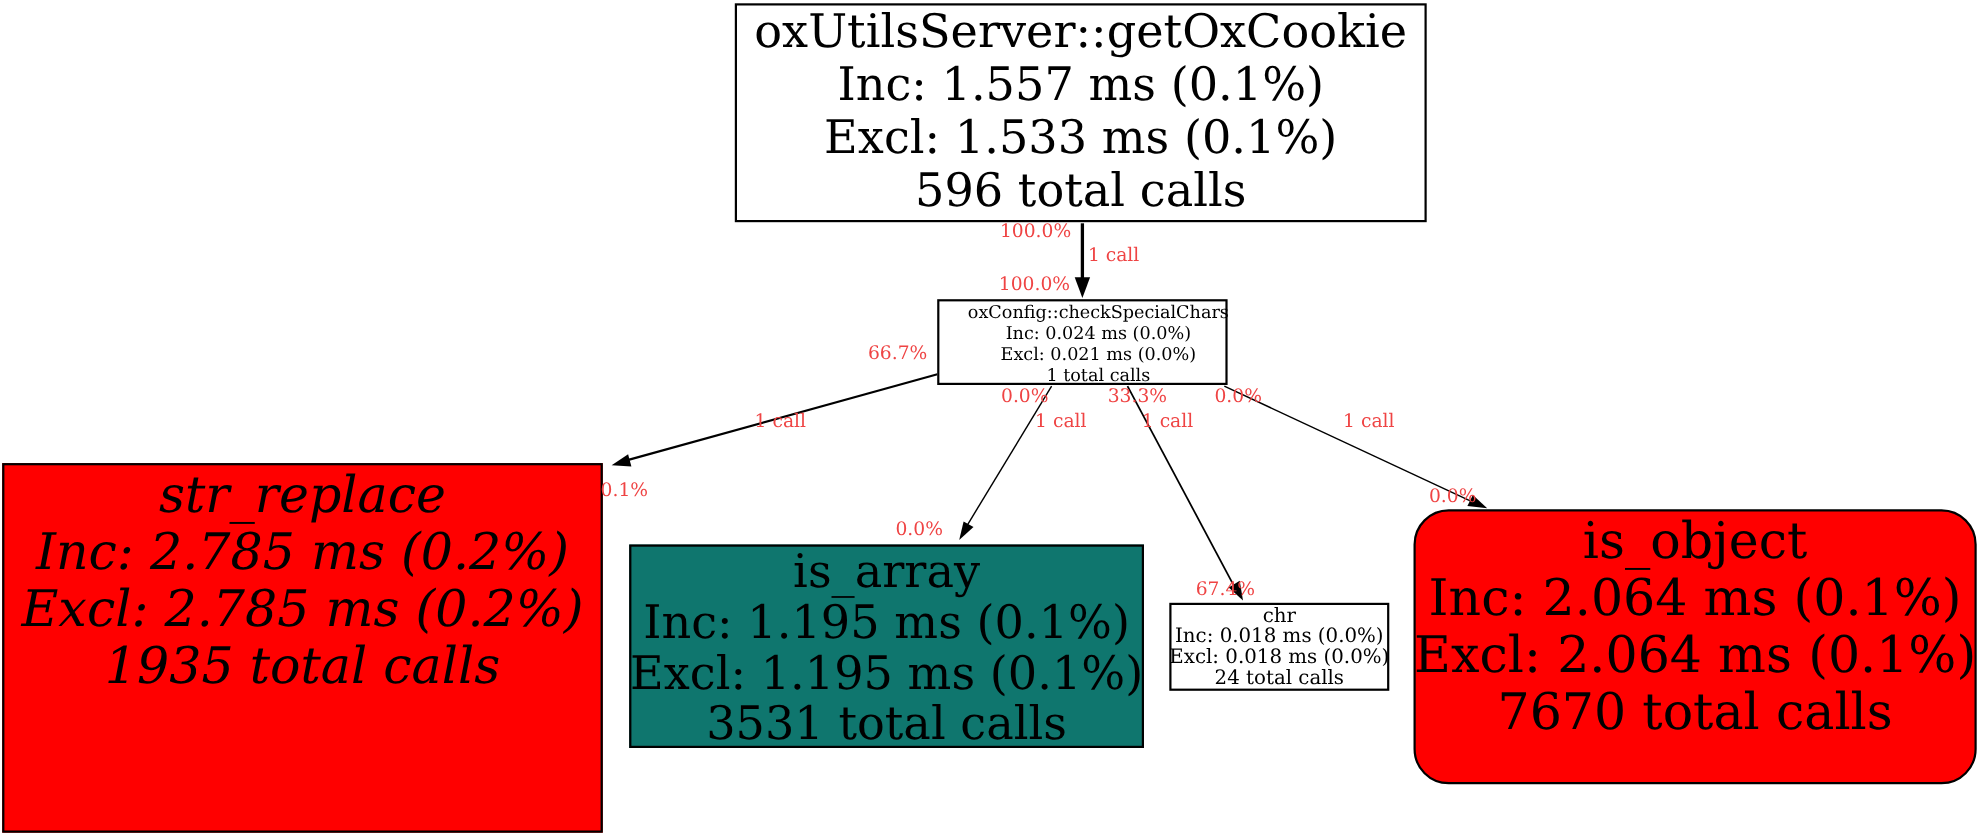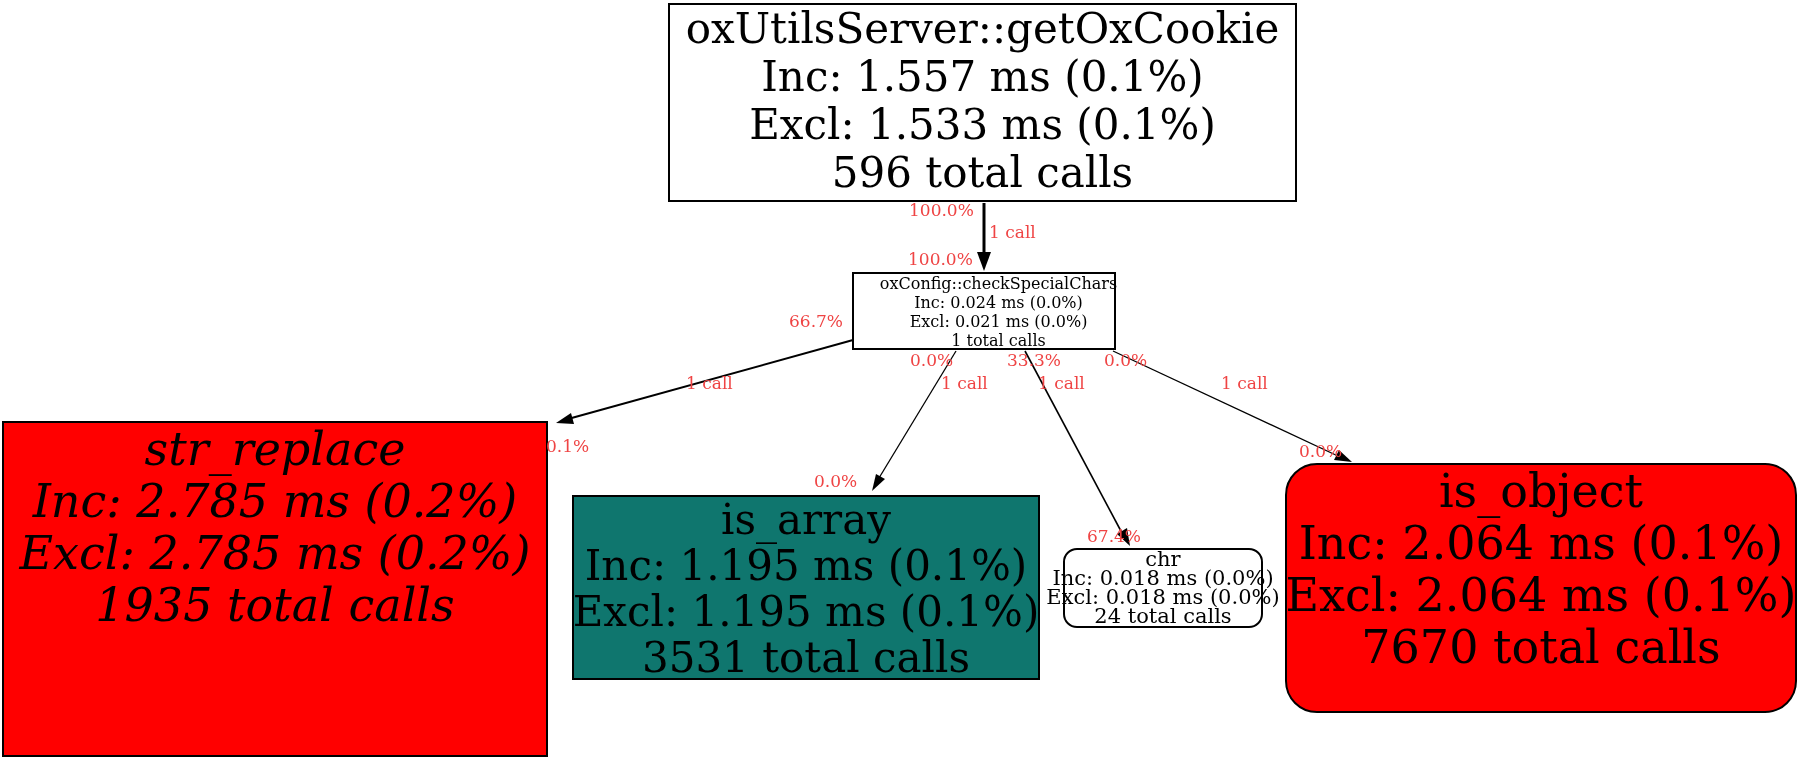--- a/index.html
+++ b/index.html
@@ -91,21 +91,21 @@
     <div>1935 total calls</div>
   </div>
 
   <div class="node" style="left: 572px; top: 495px; width: 468px; height: 185px; font-size: 42px; line-height: 46px; background-color: #0f766e;">
     <div>is_array</div>
     <div>Inc: 1.195 ms (0.1%)</div>
     <div>Excl: 1.195 ms (0.1%)</div>
     <div>3531 total calls</div>
   </div>
 
-  <div class="node" style="left: 1063px; top: 548px; width: 200px; height: 80px; font-size: 21px; line-height: 19px; background-color: rgb(255, 255, 255); border-radius: 14px;">
+  <div class="node" style="left: 1063px; top: 548px; width: 200px; height: 80px; font-size: 18px; line-height: 19px; background-color: rgb(255, 255, 255);">
     <div>chr</div>
     <div>Inc: 0.018 ms (0.0%)</div>
     <div>Excl: 0.018 ms (0.0%)</div>
     <div>24 total calls</div>
   </div>
 
   <div class="node" style="left: 1285px; top: 463px; width: 512px; height: 250px; font-size: 46px; line-height: 52px; background-color: rgb(255, 0, 0); border-radius: 32px;">
     <div>is_object</div>
     <div>Inc: 2.064 ms (0.1%)</div>
     <div>Excl: 2.064 ms (0.1%)</div>

